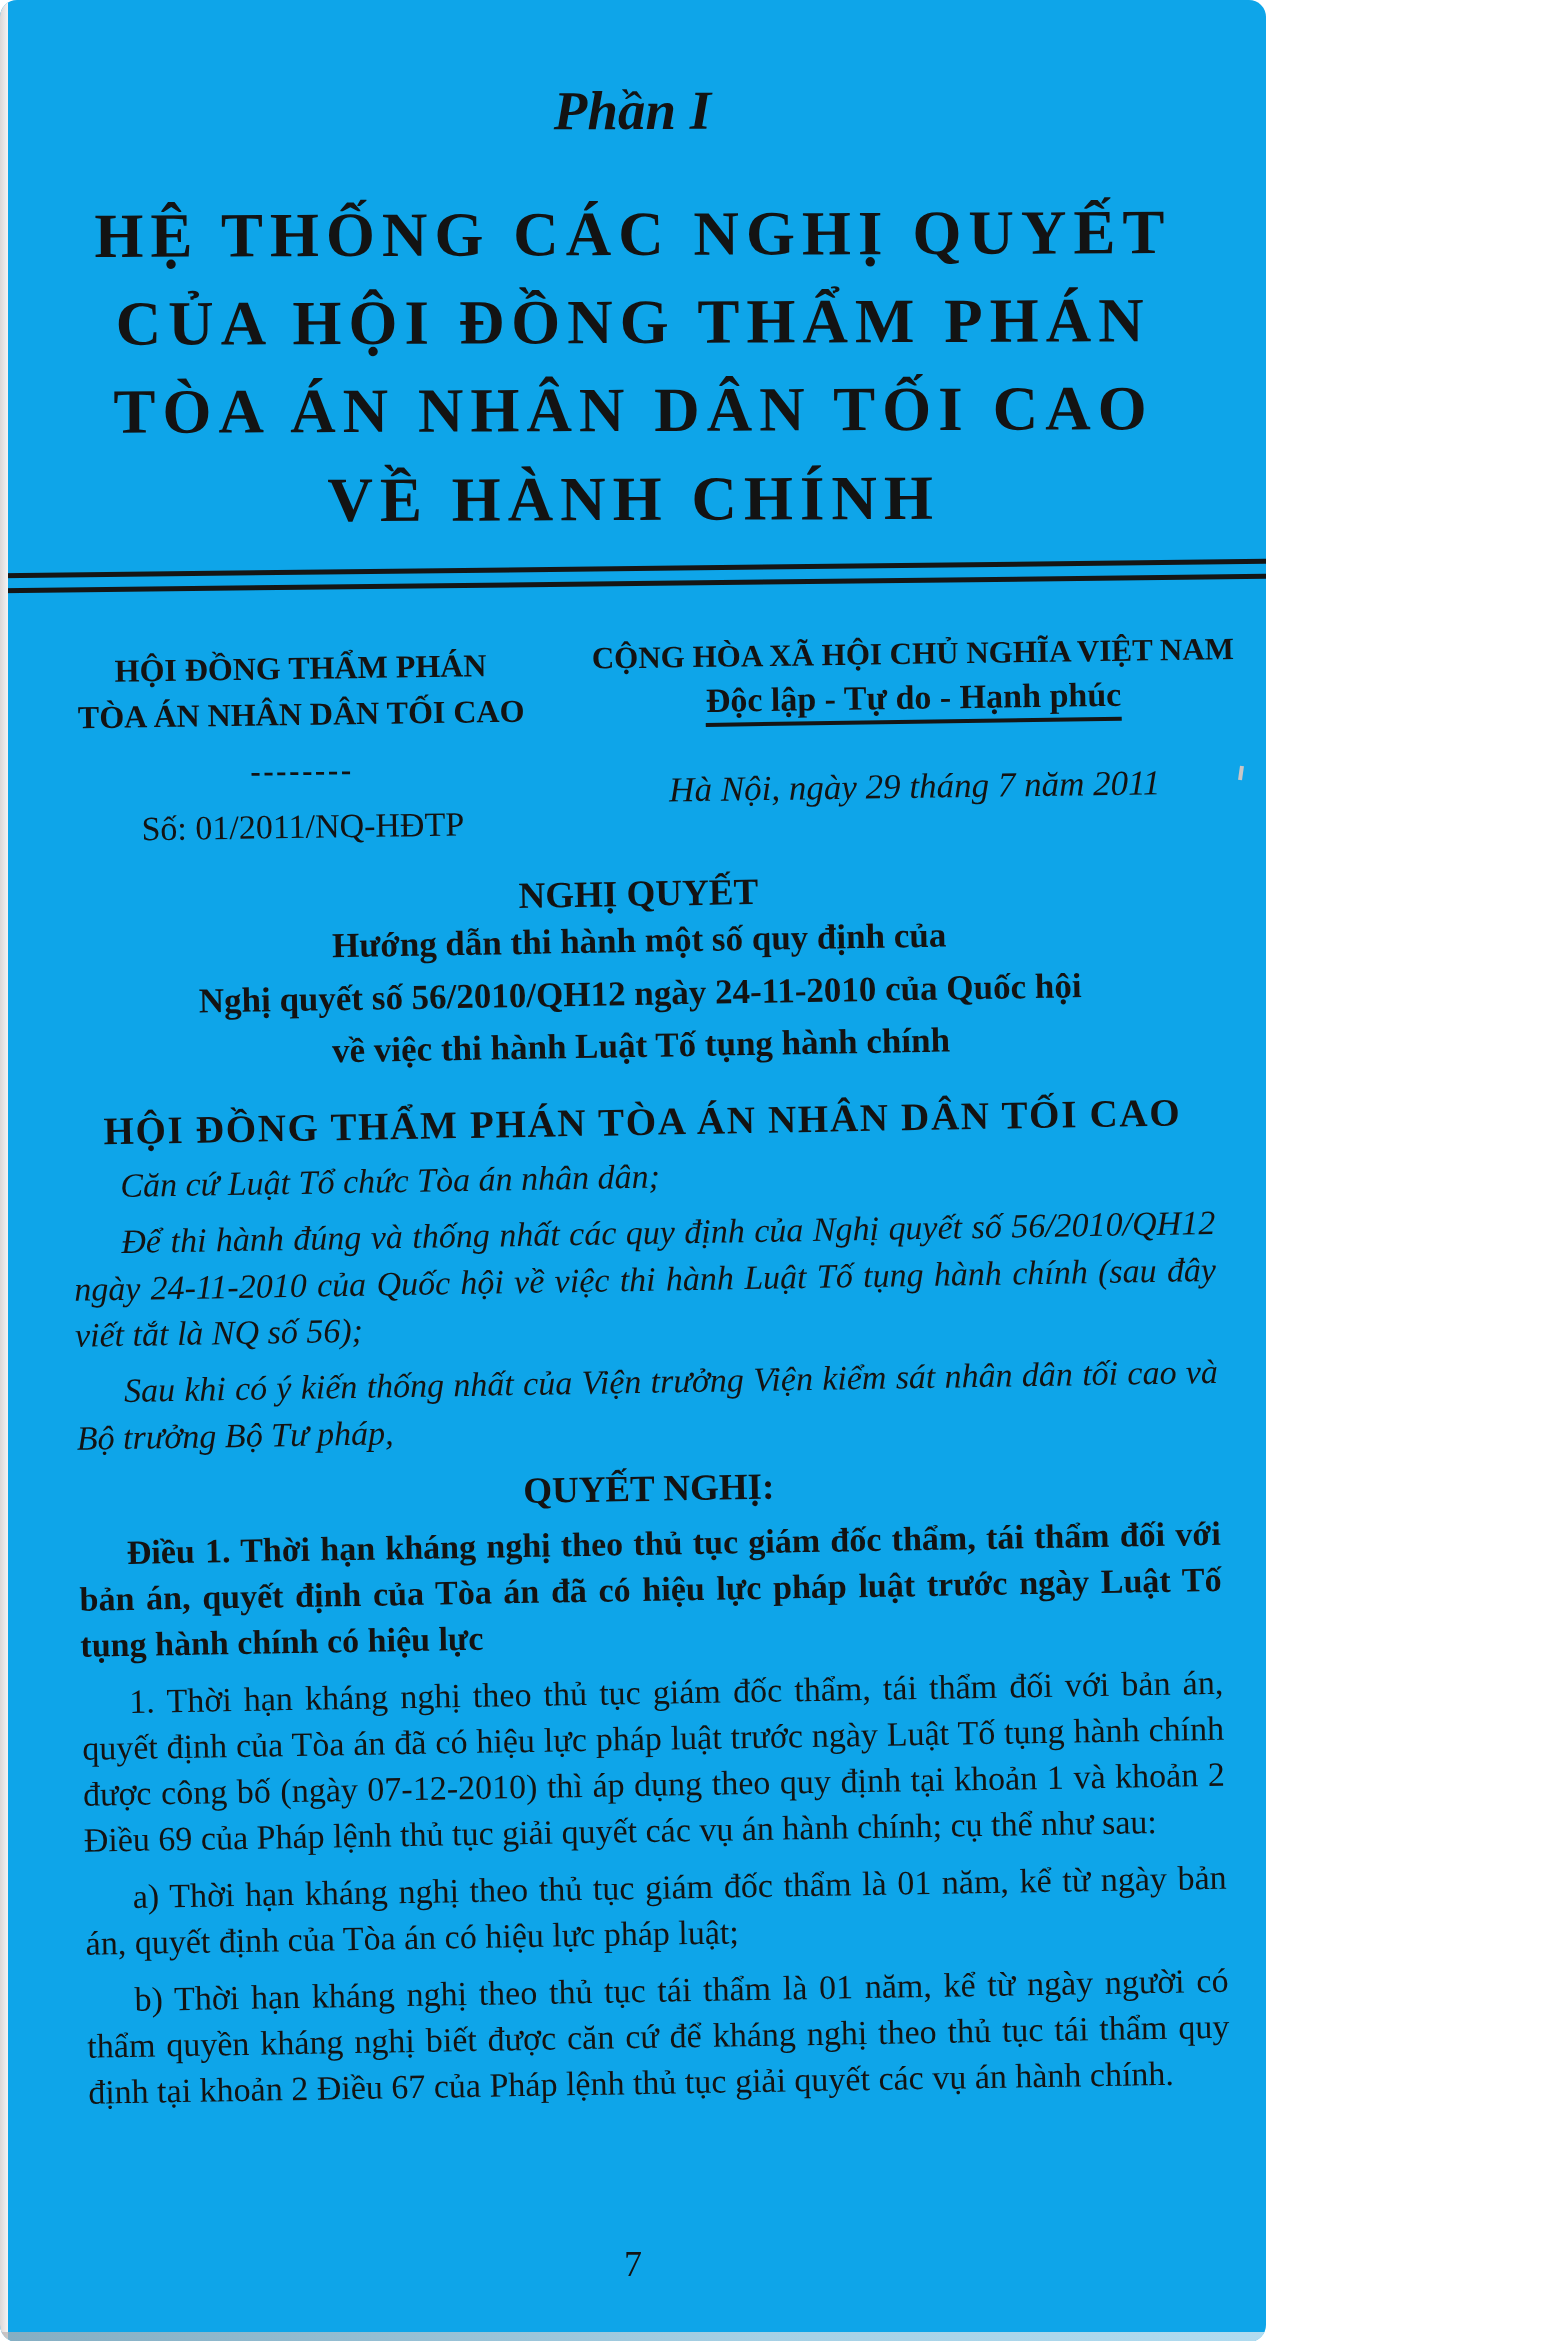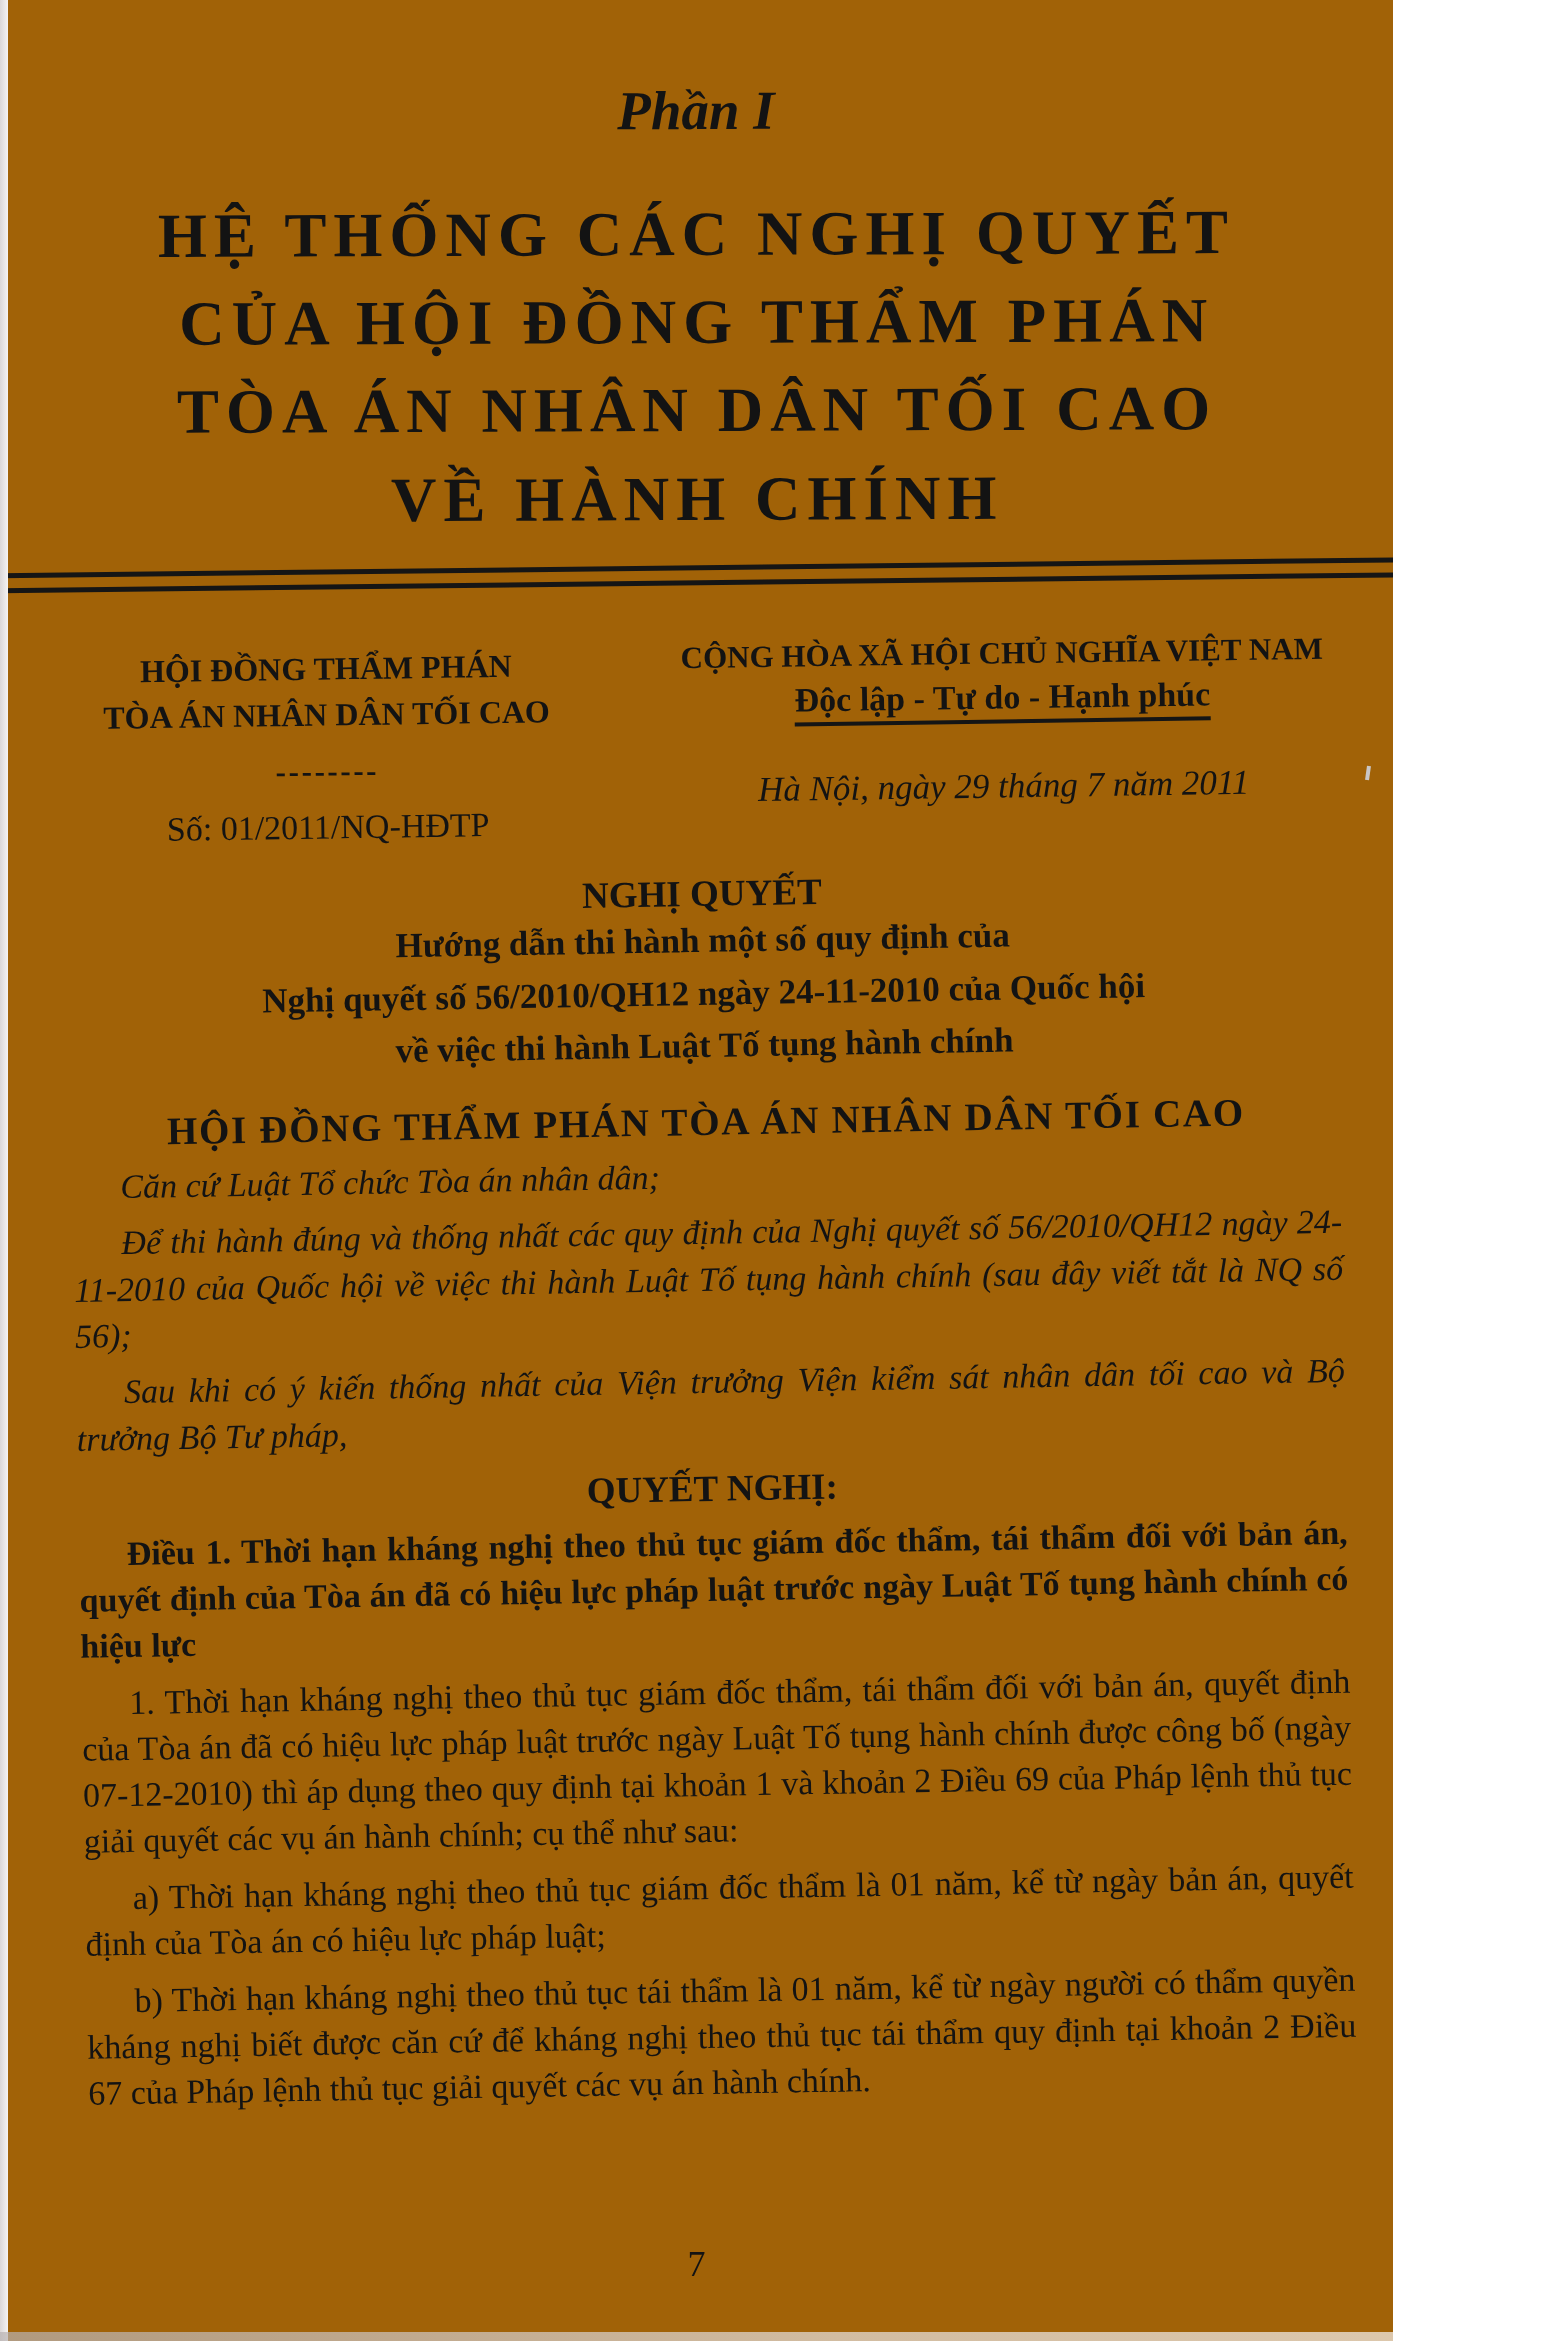--- a/index.html
+++ b/index.html
@@ -1,22 +1,23 @@
 <!DOCTYPE html>
 <html style="font-size:14px"><head>
 <meta charset="utf-8">
 <style>
   html,body{margin:0;padding:0;background:#ffffff;}
   .page{
     position:relative;
-    width:1393px;height:2342px;
-    background:#a16207;
+    width:1266px;height:2342px;
+    background:#0ea5e9;
     color:#131313;
     font-family:"Liberation Serif","DejaVu Serif",serif;
     overflow:hidden;
+    border-radius:17px;
   }
   
   .tilt-a{transform:rotate(-0.2deg);padding-top:79px;}
   .tilt-b{transform:rotate(-0.85deg);}
   .tilt-c{transform:rotate(-1.0deg);transform-origin:50% 0;padding:0 57px 0 67px;}
 
   .phan{
     text-align:center;font-size:55px;font-weight:700;font-style:italic;
     margin-bottom:48px;
   }

